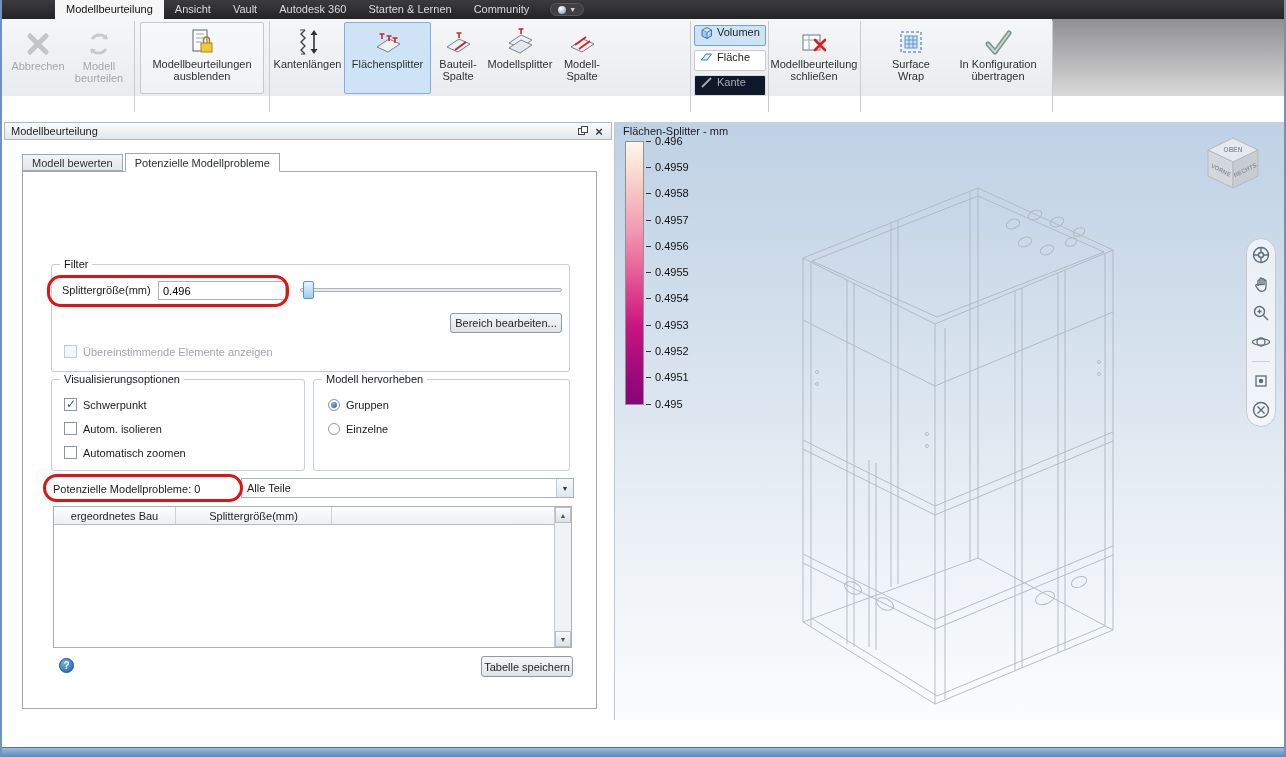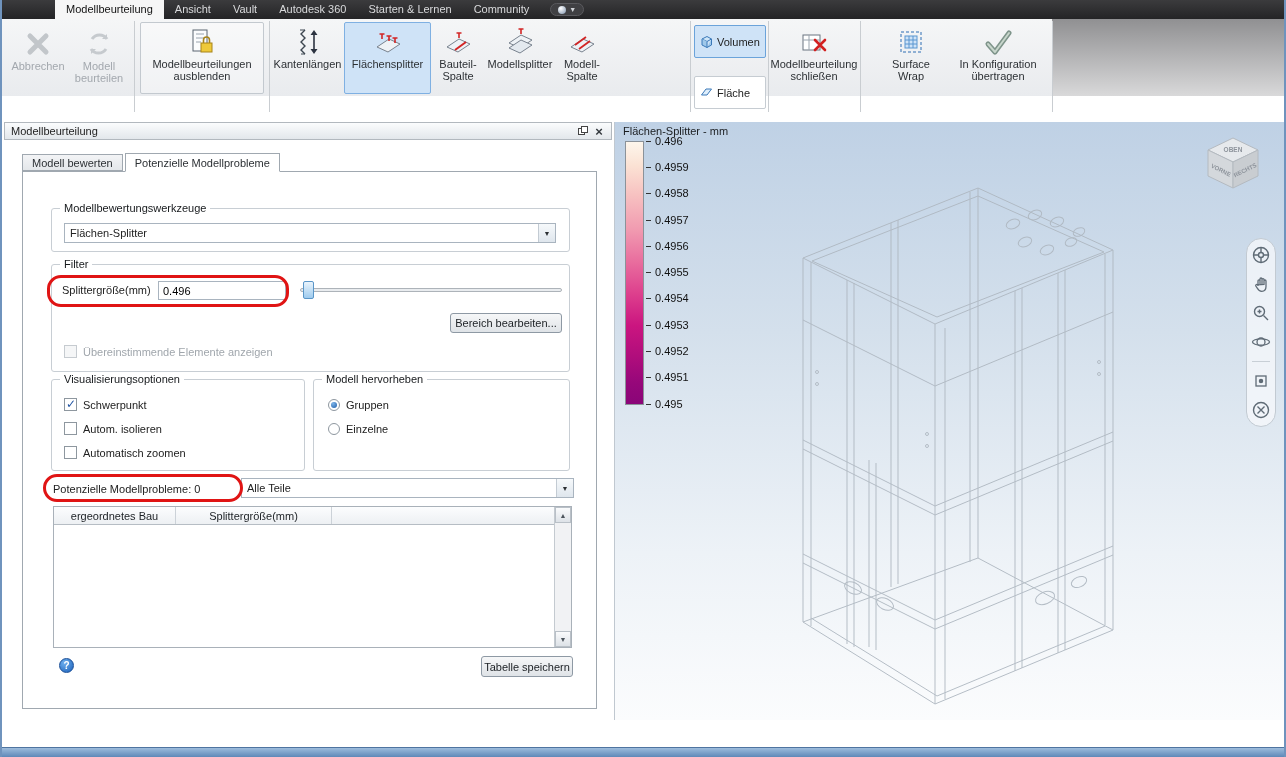--- a/index.html
+++ b/index.html
@@ -26,23 +26,23 @@
   .rlabel{position:absolute;top:0;height:15px;line-height:15px;text-align:center;color:#3c4147}
   .rsep{position:absolute;top:21px;width:1px;height:91px;background:#c9cdd1}
   .grayblock{position:absolute;left:1050px;top:19px;width:234px;height:77px;
              background:linear-gradient(#909092,#d9d9da)}
   .rbtn{position:absolute;display:flex;flex-direction:column;align-items:center;justify-content:flex-start;
         text-align:center;line-height:12px;color:#2d3135;border:1px solid transparent;border-radius:2px;padding-top:3px}
   .rbtn .icon{height:32px;display:flex;align-items:center;justify-content:center}
   .rbtn.boxed{border-color:#c3c9cf;background:rgba(255,255,255,.35)}
   .rbtn.sel{background:#cfe3f7;border-color:#7fb0e2}
   .rbtn.disabled{color:#a3a8ae}
-  .sbtn{display:flex;align-items:center;gap:4px;height:33px;padding:0 5px;border-radius:2px;border:1px solid #c6ccd2;background:#fff;margin-bottom:18px;white-space:nowrap}
+  .sbtn{display:flex;align-items:flex-start;gap:4px;height:21px;padding:0 5px;border-radius:2px;border:1px solid #c6ccd2;background:#fff;margin-bottom:4px;white-space:nowrap}
   .sbtn.sel{background:#cfe3f7;border-color:#6ba3da}
-  .sbtn.disabled{color:#a6abb1;background:#14532d;border-color:#d8dce0}
+  .sbtn.disabled{color:#a6abb1;background:#0f172a;border-color:#d8dce0}
 
   
   .ptitle{position:absolute;left:2px;top:122px;width:608px;height:18px;border:1px solid #b2b8be;
           background:linear-gradient(#fbfcfd,#e3e7eb);display:flex;align-items:center;padding:0 4px 0 6px}
   .ptitle .t{flex:1}
   .ptool{width:16px;height:14px;display:flex;align-items:center;justify-content:center;color:#33383d}
   .pbody{position:absolute;left:2px;top:140px;width:608px;height:596px;background:#fff}
   .tabs{position:absolute;left:20px;top:153px;height:18px;display:flex;align-items:center}
   .tab{height:17px;line-height:17px;padding:0 9px;background:linear-gradient(#f3f4f6,#e4e7ea);
        border:1px solid #a0a8b0;margin-right:2px;color:#2c3034}
@@ -281,27 +281,20 @@
   </div>
   <div class="pbody"></div>
 
   <div class="tabs">
     <span class="tab">Modell bewerten</span>
     <span class="tab active">Potenzielle Modellprobleme</span>
   </div>
 
   <div class="cbox">
 
-    <div class="gbx" style="left:28px;top:36px;width:519px;height:44px">
-      <span class="glabel">Modellbewertungswerkzeuge</span>
-      <div class="combo" style="left:12px;top:14px;width:492px">
-        <span class="val">Flächen-Splitter</span>
-        <span class="arr">▼</span>
-      </div>
-    </div>
 
     <div class="gbx" style="left:28px;top:92px;width:519px;height:108px">
       <span class="glabel">Filter</span>
       <span style="position:absolute;left:10px;top:19px">Splittergröße(mm)</span>
       <input class="txt" style="left: 106px; top: 16px; width: 128px;" value="0.496">
       <div class="slider-track" style="left:248px;top:23px;width:262px"></div>
       <div class="slider-handle" style="left:251px;top:16px"></div>
       <div class="btn" style="left:398px;top:48px;width:112px;height:20px">
           <span>Bereich bearbeiten...</span>
         </div>

